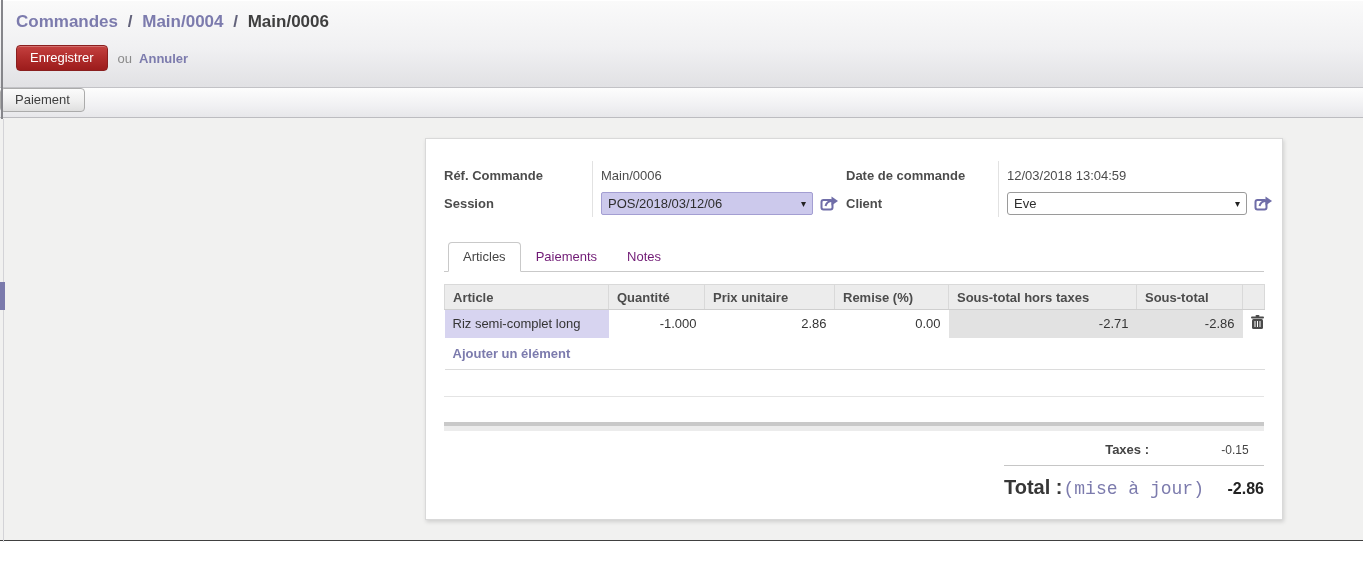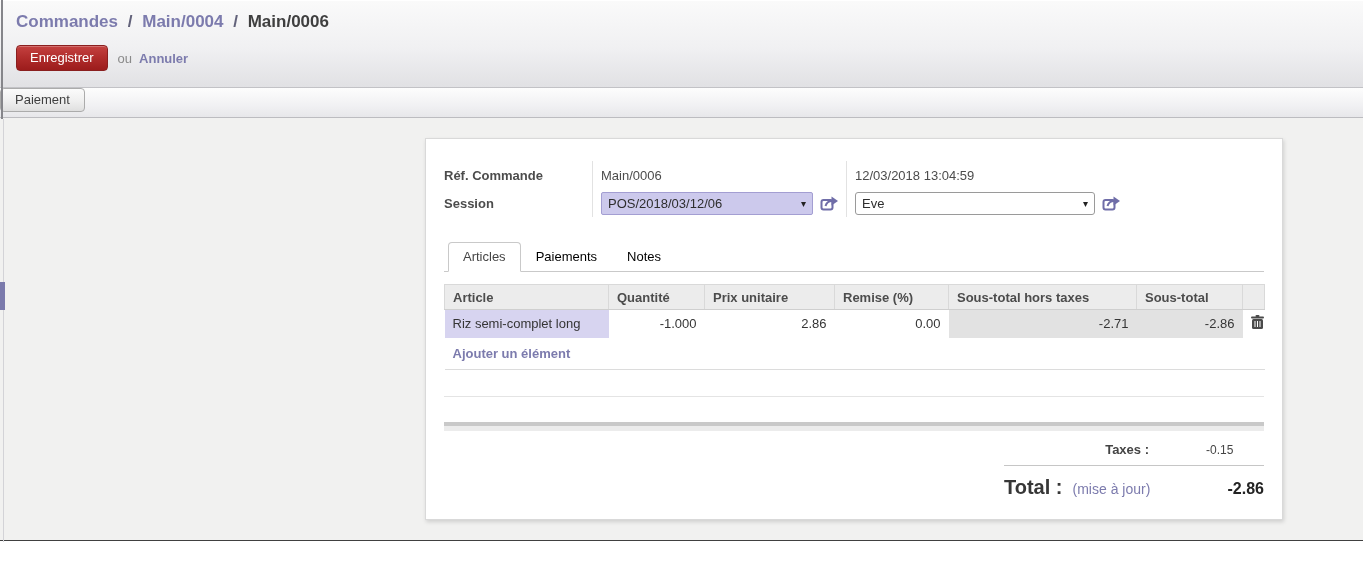--- a/index.html
+++ b/index.html
@@ -85,21 +85,21 @@
   }
   .select-session { width:212px; background:#ccc9ec; border:1px solid #a39ed2; }
   .select-client { width:240px; background:#ffffff; border:1px solid #9a9a9a; border-radius:3px; }
   .select-text { flex:1; color:#2e2e2e; white-space:nowrap; overflow:hidden; }
   .caret { font-size:10px; color:#222; margin-left:4px; }
   .ext-icon { margin-left:7px; cursor:pointer; display:inline-flex; }
 
   
   .tabs { margin-top:24px; border-bottom:1px solid #c9c9c9; padding-left:4px; height:31px; display:flex; }
   .tab {
-    padding:7px 15px 8px; font-size:13px; color:#000000;
+    padding:7px 15px 8px; font-size:13px; color:#701a75;
     cursor:pointer; position:relative; top:1px; white-space:nowrap;
   }
   .tab.active {
     background:#ffffff; color:#454545;
     border:1px solid #c9c9c9; border-bottom:1px solid #ffffff;
     border-radius:4px 4px 0 0; padding:6px 14px 8px;
   }
 
   
   table.items { margin-top:12px; width:820px; border-collapse:collapse; table-layout:fixed; font-size:13px; }
@@ -118,25 +118,25 @@
     border-bottom:1px solid #dcdcdc; cursor:pointer;
   }
   .list-bottom-space { width:820px; height:27px; border-bottom:1px solid #e4e4e4; }
   .thick-rule { width:820px; height:9px; margin-top:25px;
     background:linear-gradient(to bottom,#c9c9c9 0%,#c9c9c9 44%,#ececec 45%,#ececec 100%); }
 
   
   .totals { width:260px; margin:11px 0 0 auto; }
   .taxes-row { display:flex; align-items:baseline; }
   .taxes-label { flex:1; text-align:right; padding-right:57px; font-weight:bold; color:#444; }
-  .taxes-value { width:58px; text-align:left; font-size:12px; color:#454545; }
+  .taxes-value { width:58px; text-align:center; font-size:12px; color:#454545; }
   .totals-hr { border:none; border-top:1px solid #c6c6c6; margin:8px 0 10px; }
   .total-row { display:flex; align-items:baseline; }
   .total-label { font-size:20px; font-weight:bold; color:#373737; }
-  .update-link { font-size:14px; color:#7c7bad; margin-left:10px; cursor:pointer; }
+  .update-link { font-size:18px; color:#7c7bad; margin-left:1px; cursor:pointer;font-family:Liberation Mono, monospace; }
   .total-value { margin-left:auto; font-size:16px; font-weight:bold; color:#242424; }
 </style>
 </head>
 <body>
 
 <div class="topbar">
   <div class="breadcrumb">
     <span class="crumb-link">Commandes</span>
     <span class="crumb-sep">/</span>
     <span class="crumb-link">Main/0004</span>
@@ -177,20 +177,24 @@
                 <rect x="1.5" y="5" width="11" height="9.5" rx="2" fill="none" stroke="#6f6da8" stroke-width="2"></rect>
                 <path d="M5.5 11 C6.5 7.5 9 6 12 6" fill="none" stroke="#6f6da8" stroke-width="2"></path>
                 <polygon points="11.5,1.5 18,6 11.5,10.5" fill="#6f6da8"></polygon>
               </svg>
             </span>
           </div>
         </div>
       </div>
 
       <div class="fgroup fgroup-right">
+        <div class="label-col">
+          <div class="frow flabel">Date de commande</div>
+          <div class="frow flabel">Client</div>
+        </div>
         <div class="value-col">
           <div class="frow fvalue">12/03/2018 13:04:59</div>
           <div class="frow">
             <div class="select-box select-client">
               <span class="select-text">Eve</span>
               <span class="caret">▾</span>
             </div>
             <span class="ext-icon">
               <svg width="19" height="16" viewBox="0 0 19 16">
                 <rect x="1.5" y="5" width="11" height="9.5" rx="2" fill="none" stroke="#6f6da8" stroke-width="2"></rect>

